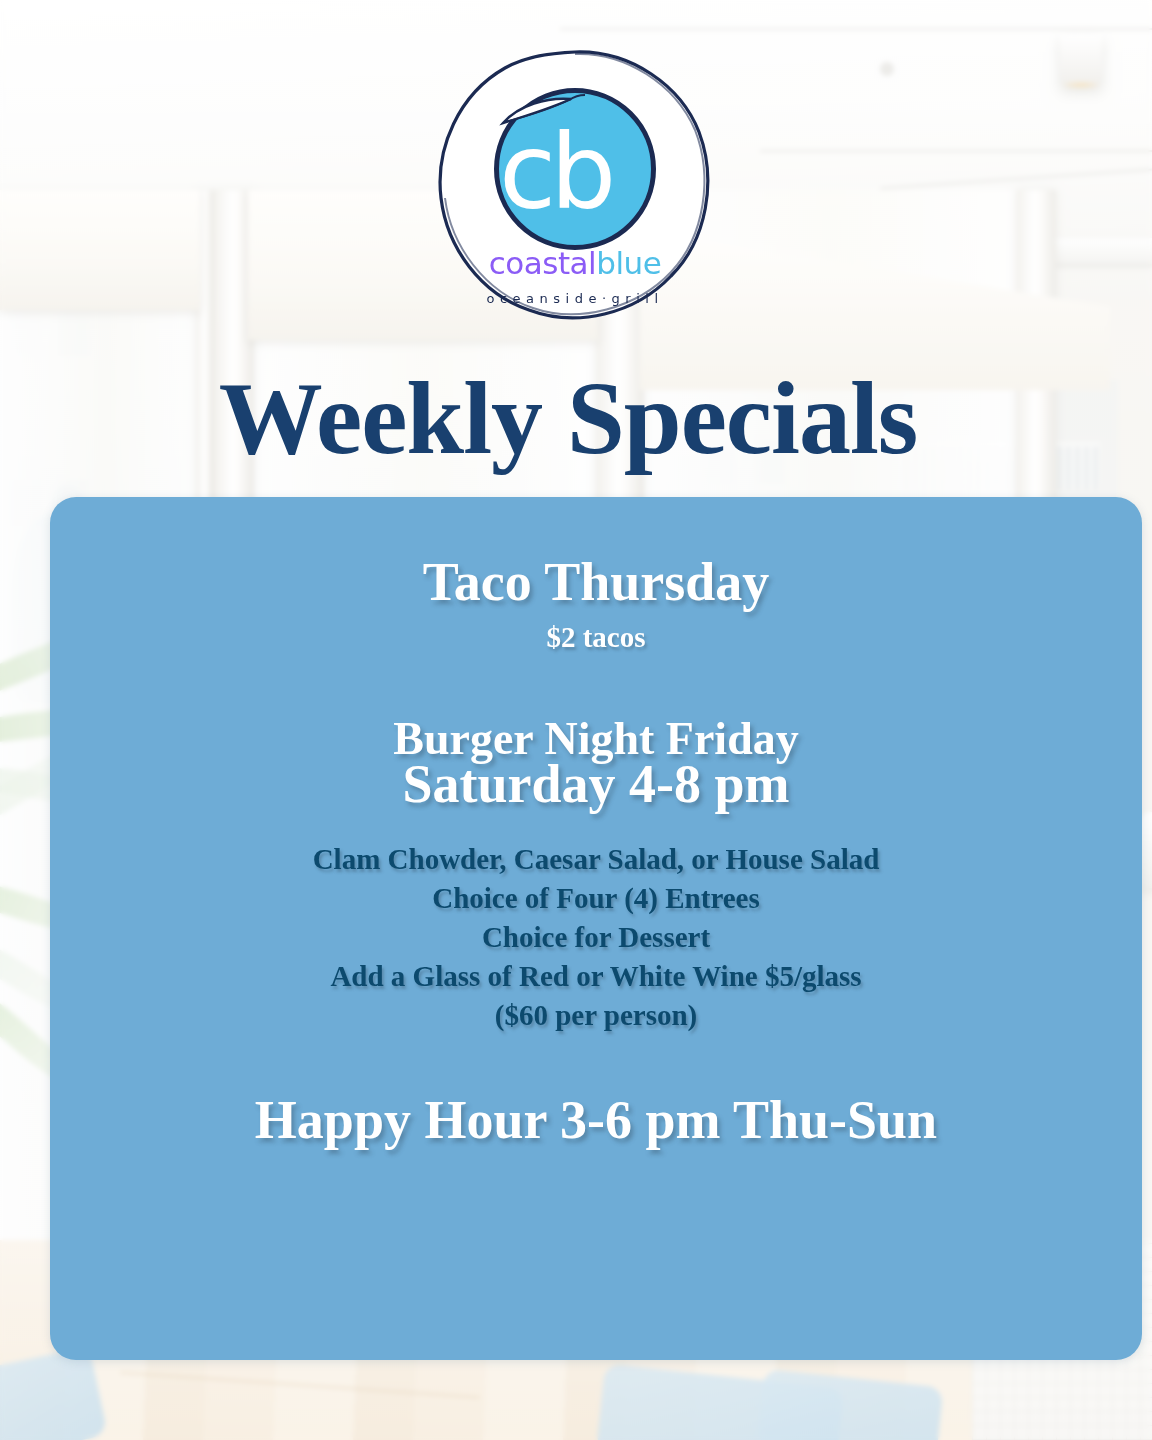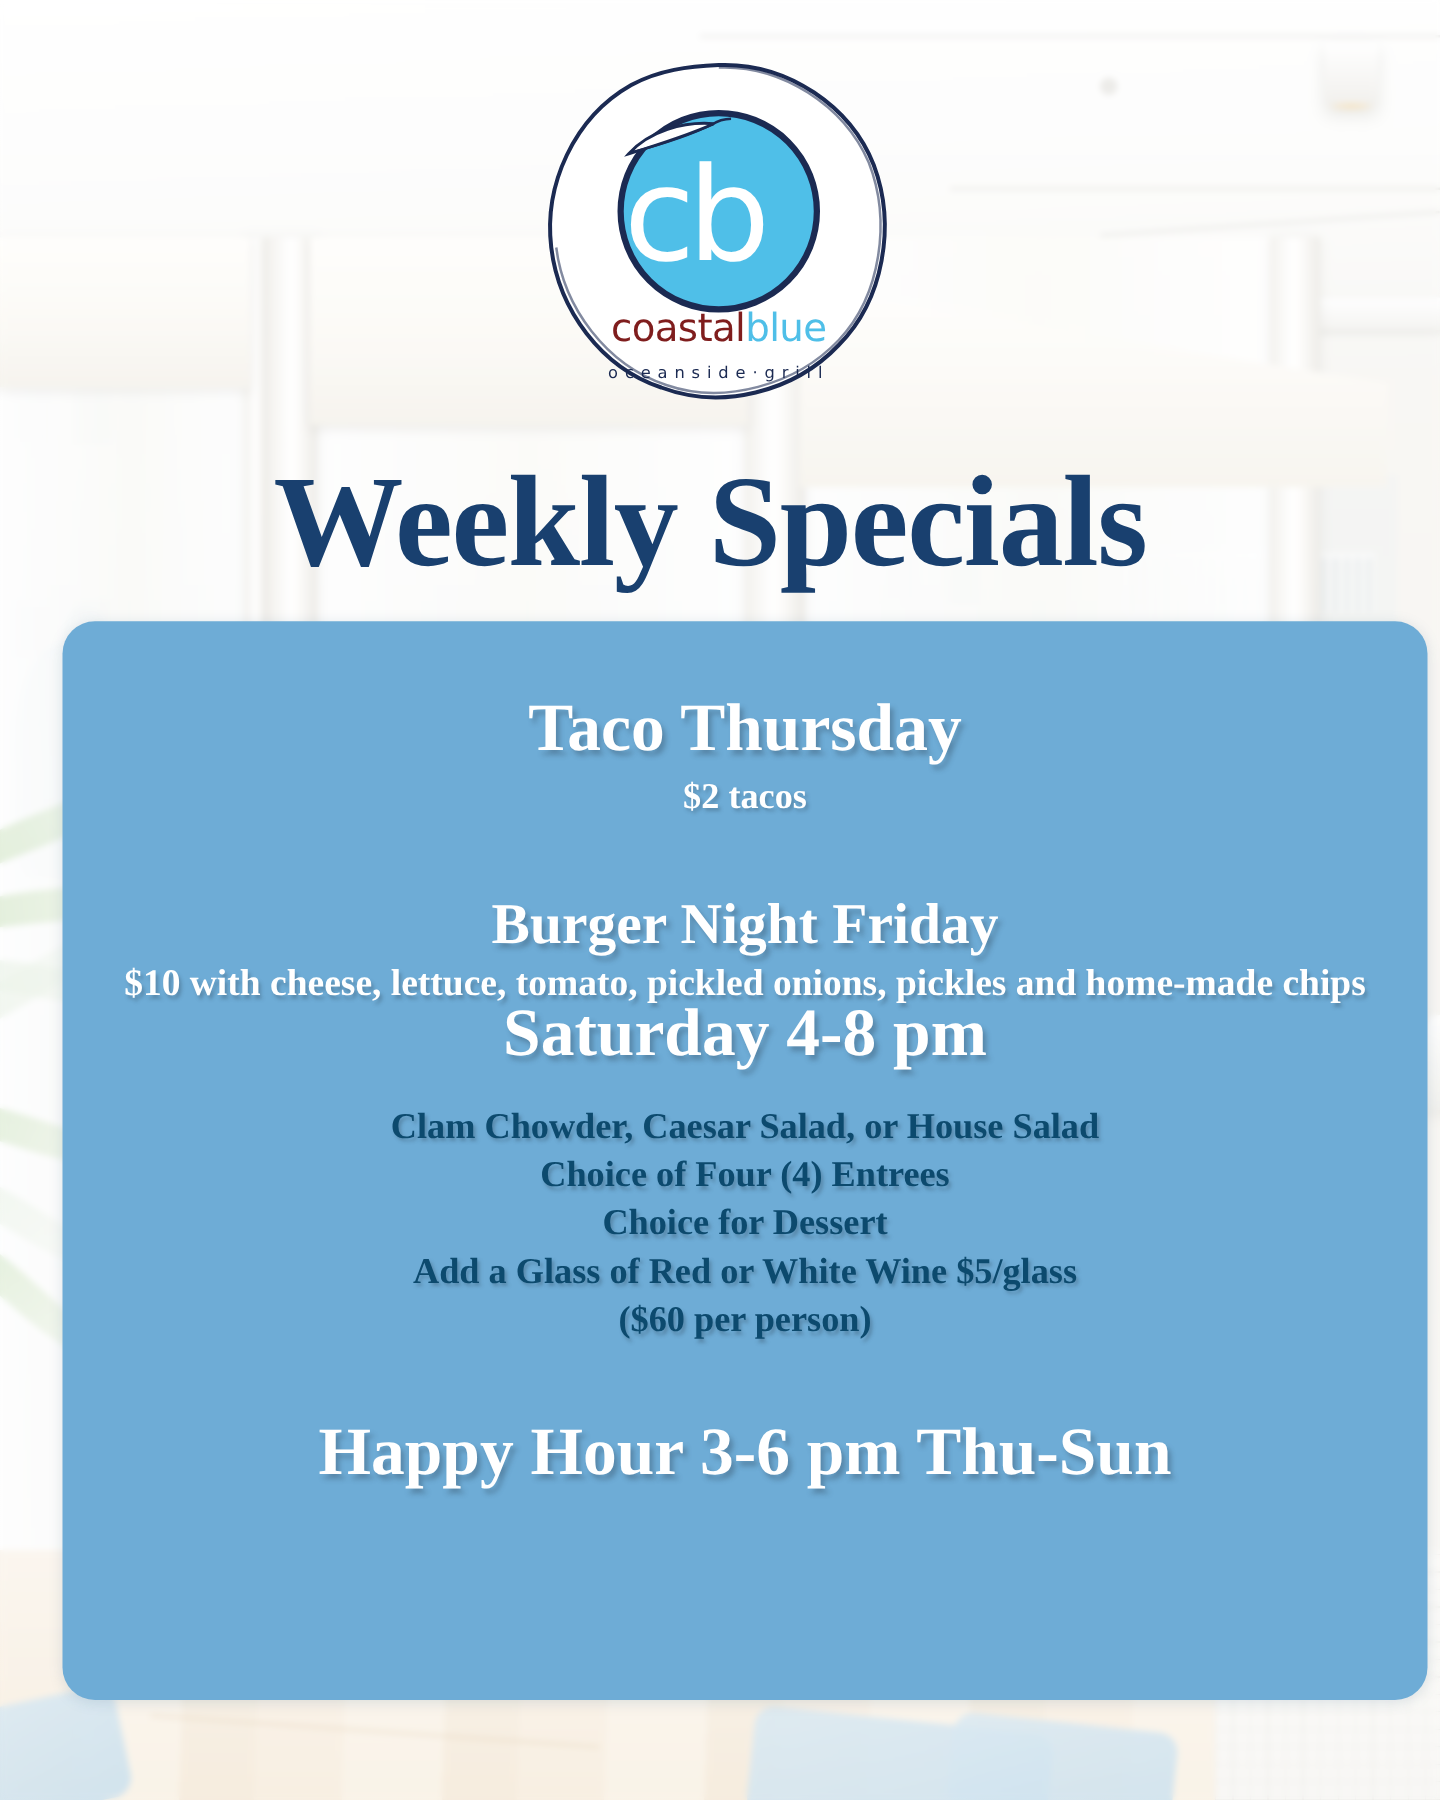--- a/index.html
+++ b/index.html
@@ -147,21 +147,21 @@
     font-size:104px;line-height:1;color:#ffffff;letter-spacing:-6px;
     margin-top:6px;
   }
   .cb-leaf{
     position:absolute;left:44px;top:22px;
   }
   .wordmark{
     position:absolute;left:0;right:0;top:200px;text-align:center;
     font-family:"DejaVu Sans",sans-serif;font-size:31px;line-height:1;font-weight:400;
   }
-  .wm-coastal{color:#7f1d1d;letter-spacing:-.5px;}
+  .wm-coastal{color:#8b5cf6;letter-spacing:-.5px;}
   .wm-blue{color:#4FBFE8;letter-spacing:-.5px;}
   .tagline{
     position:absolute;left:0;right:0;top:243px;text-align:center;
     font-family:"DejaVu Sans",sans-serif;font-size:13px;color:#1B2A52;
     letter-spacing:5.5px;
   }
 
   
   .headline{
     position:absolute;left:0;right:16px;top:366px;text-align:center;
@@ -315,21 +315,20 @@
 
 <div class="headline">Weekly Specials</div>
 
 <div class="panel">
   <div class="panel-inner">
 
     <div class="sec-title t-taco">Taco Thursday</div>
     <div class="sec-sub s-taco">$2 tacos</div>
 
     <div class="sec-title t-burger">Burger Night Friday</div>
-    <div class="sec-sub s-burger">$10 with cheese, lettuce, tomato, pickled onions, pickles and home-made chips</div>
 
     <div class="sec-title t-wine2">Saturday 4-8 pm</div>
 
     <div class="dinner-list">
       <div>Clam Chowder, Caesar Salad, or House Salad</div>
       <div>Choice of Four (4) Entrees</div>
       <div>Choice for Dessert</div>
       <div>Add a Glass of Red or White Wine $5/glass</div>
       <div>($60 per person)</div>
     </div>

